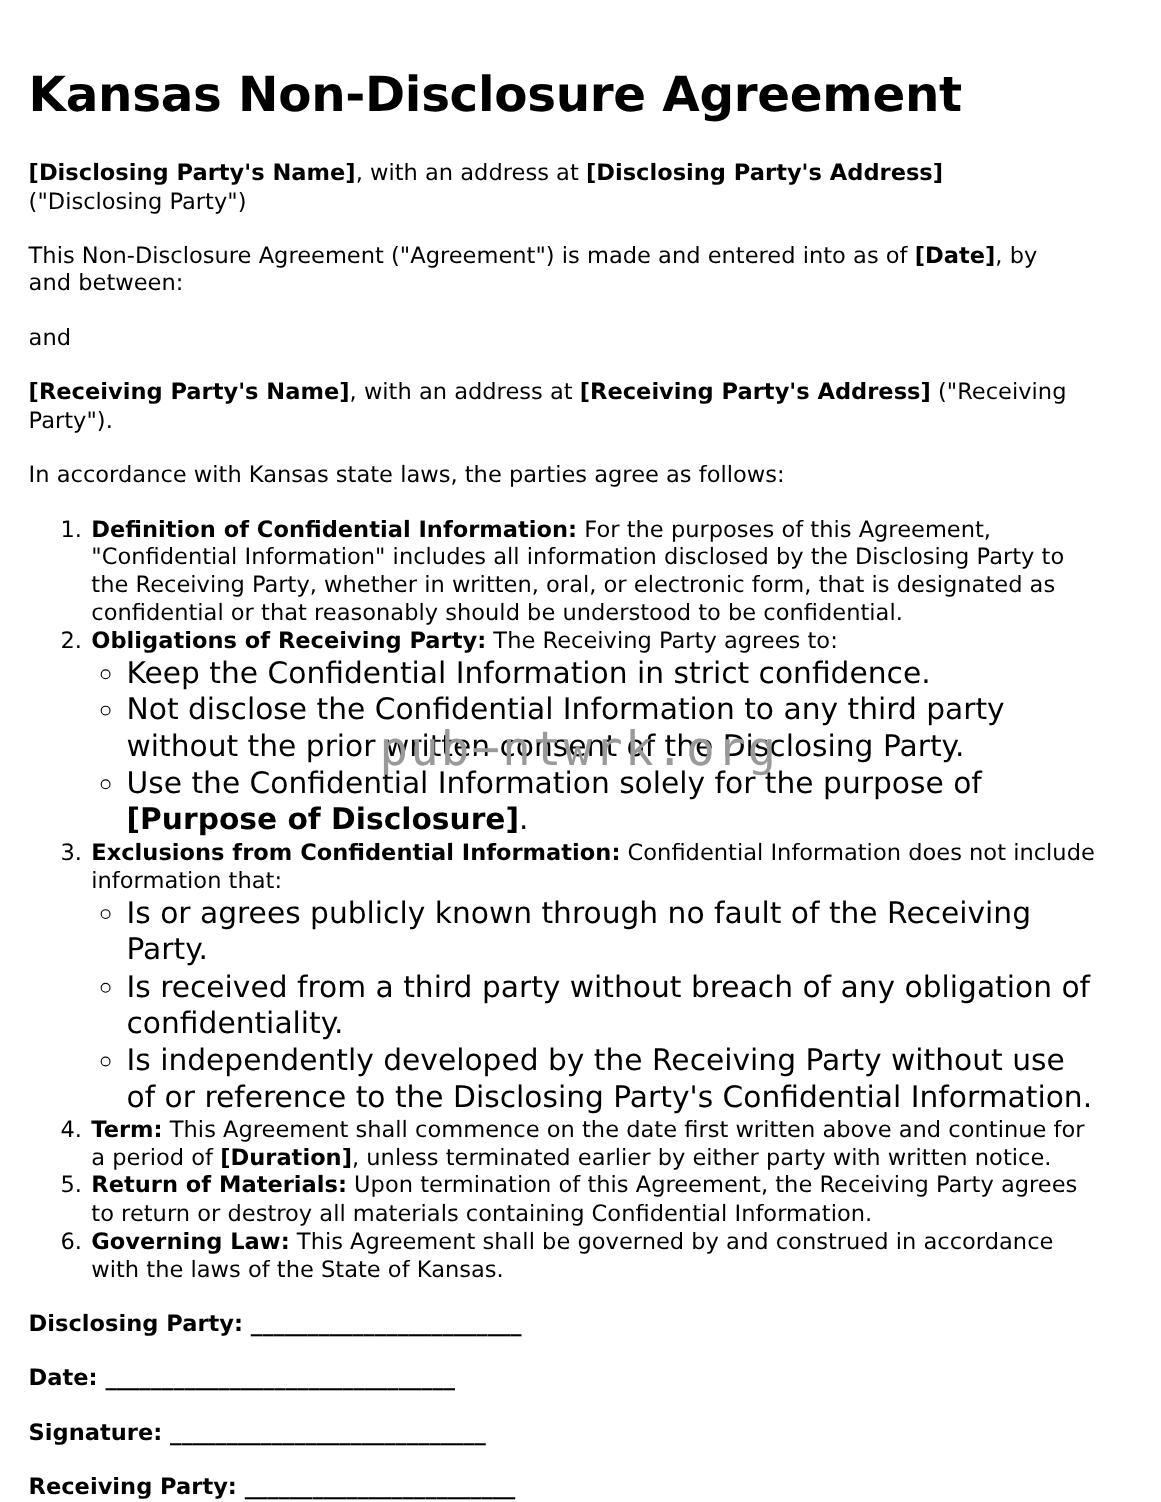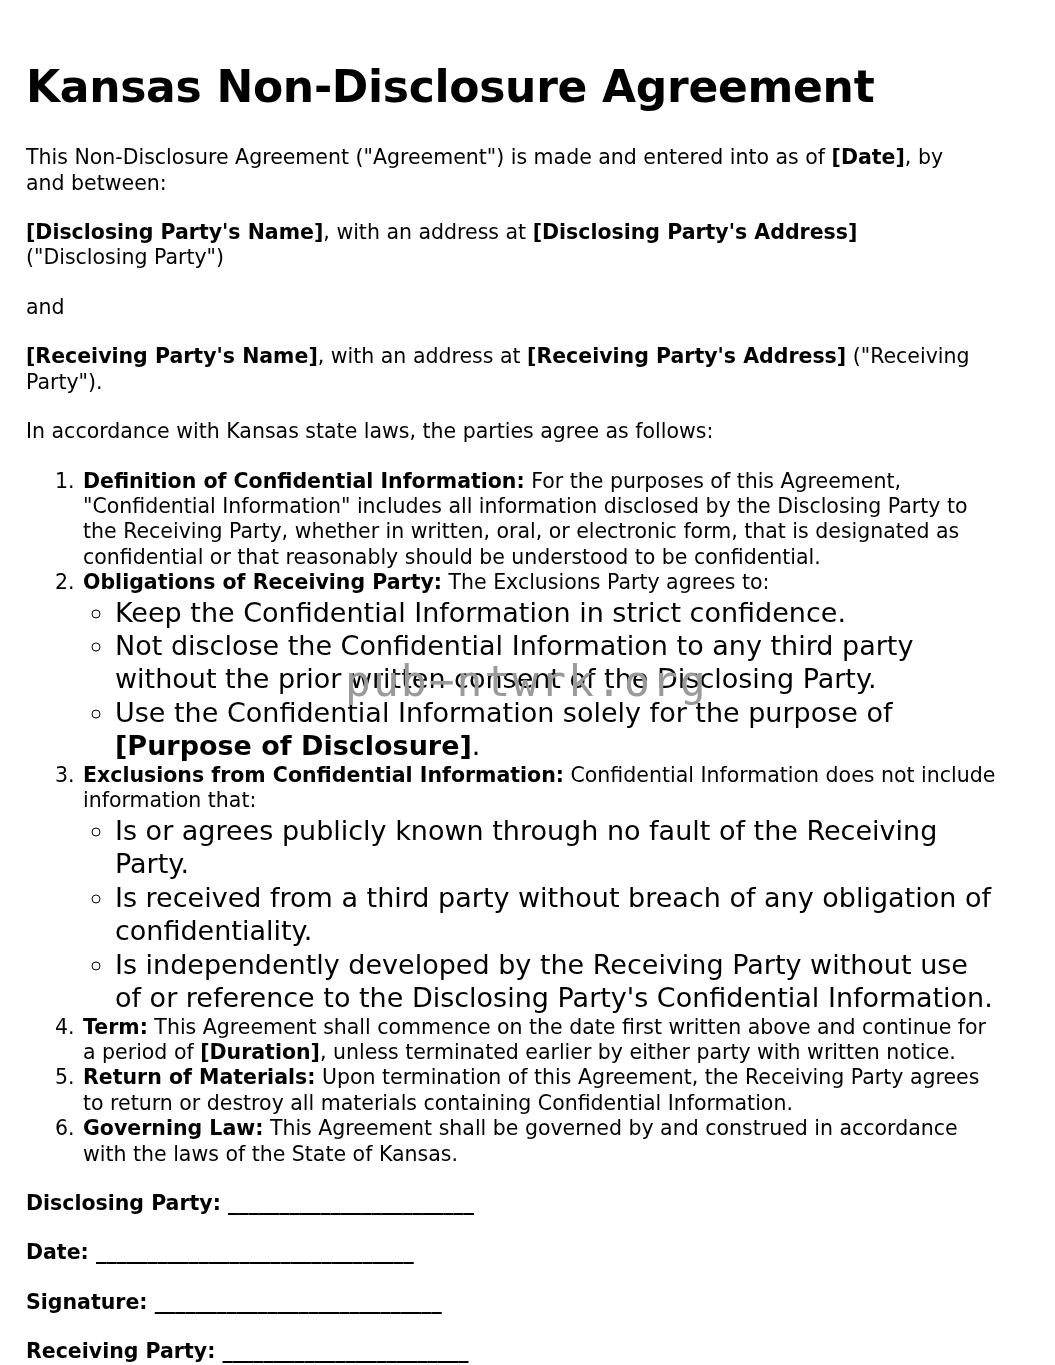--- a/index.html
+++ b/index.html
@@ -80,33 +80,33 @@
     line-height: 1;
   }
 </style>
 </head>
 <body>
 
 <div class="page">
 
   <h1 class="doc-title">Kansas Non-Disclosure Agreement</h1>
 
+  <p class="para"><b>[Disclosing Party's Name]</b><span>, with an address at </span><b>[Disclosing Party's Address]</b><span> ("Disclosing Party")</span></p>
+
   <p class="para"><span>This Non-Disclosure Agreement ("Agreement") is made and entered into as of </span><b>[Date]</b><span>, by and between:</span></p>
-
-  <p class="para"><b>[Disclosing Party's Name]</b><span>, with an address at </span><b>[Disclosing Party's Address]</b><span> ("Disclosing Party")</span></p>
 
   <p class="para">and</p>
 
   <p class="para"><b>[Receiving Party's Name]</b><span>, with an address at </span><b>[Receiving Party's Address]</b><span> ("Receiving Party").</span></p>
 
   <p class="para">In accordance with Kansas state laws, the parties agree as follows:</p>
 
   <ol class="clauses" id="clause-list">
       <li><b>Definition of Confidential Information:</b><span> For the purposes of this Agreement, "Confidential Information" includes all information disclosed by the Disclosing Party to the Receiving Party, whether in written, oral, or electronic form, that is designated as confidential or that reasonably should be understood to be confidential.</span></li>
-      <li><b>Obligations of Receiving Party:</b><span> The Exclusions Party agrees to:</span><ul class="subs">
+      <li><b>Obligations of Receiving Party:</b><span> The Receiving Party agrees to:</span><ul class="subs">
           <li><span>Keep the Confidential Information in strict confidence.</span></li>
           <li><span>Not disclose the Confidential Information to any third party without the prior written consent of the Disclosing Party.</span></li>
           <li><span>Use the Confidential Information solely for the purpose of </span><b>[Purpose of Disclosure]</b><span>.</span></li>
         </ul></li>
       <li><b>Exclusions from Confidential Information:</b><span> Confidential Information does not include information that:</span><ul class="subs">
           <li><span>Is or agrees publicly known through no fault of the Receiving Party.</span></li>
           <li><span>Is received from a third party without breach of any obligation of confidentiality.</span></li>
           <li><span>Is independently developed by the Receiving Party without use of or reference to the Disclosing Party's Confidential Information.</span></li>
         </ul></li>
       <li><b>Term:</b><span> This Agreement shall commence on the date first written above and continue for a period of </span><b>[Duration]</b><span>, unless terminated earlier by either party with written notice.</span></li>

